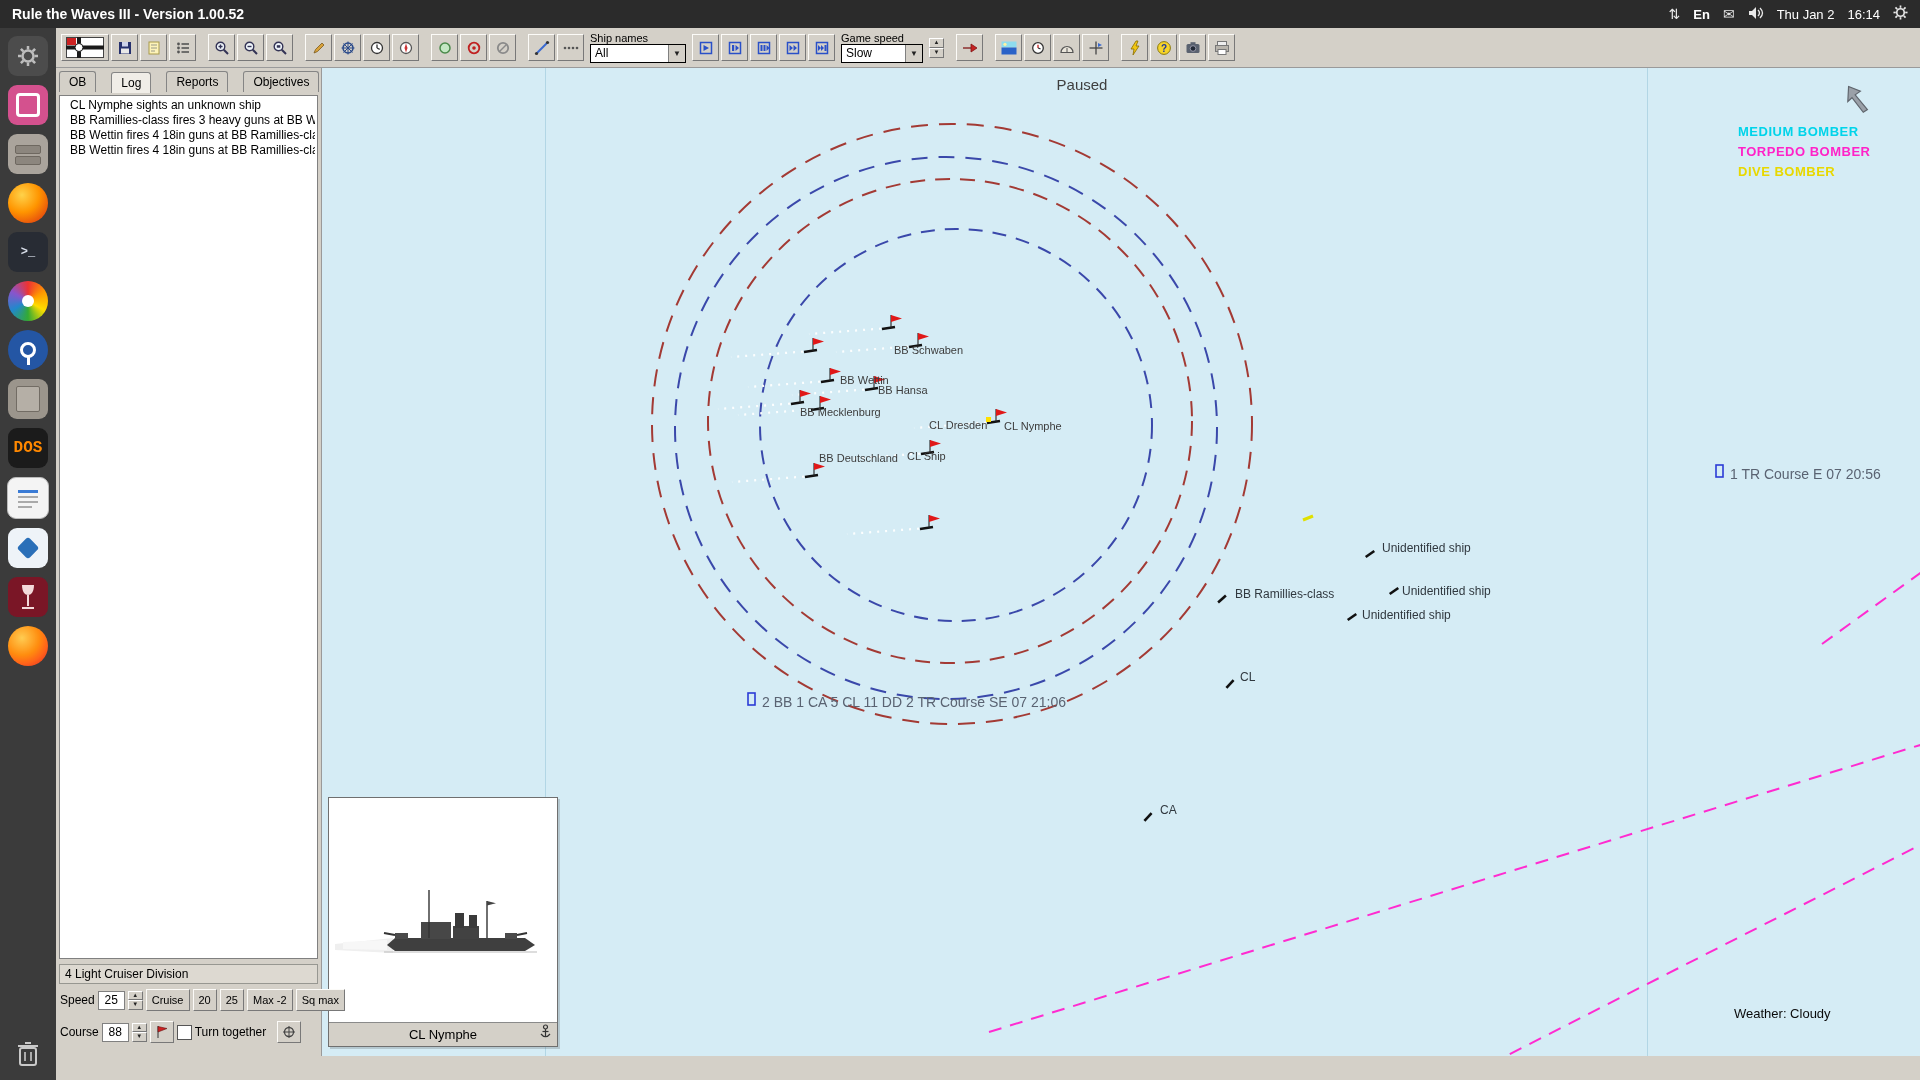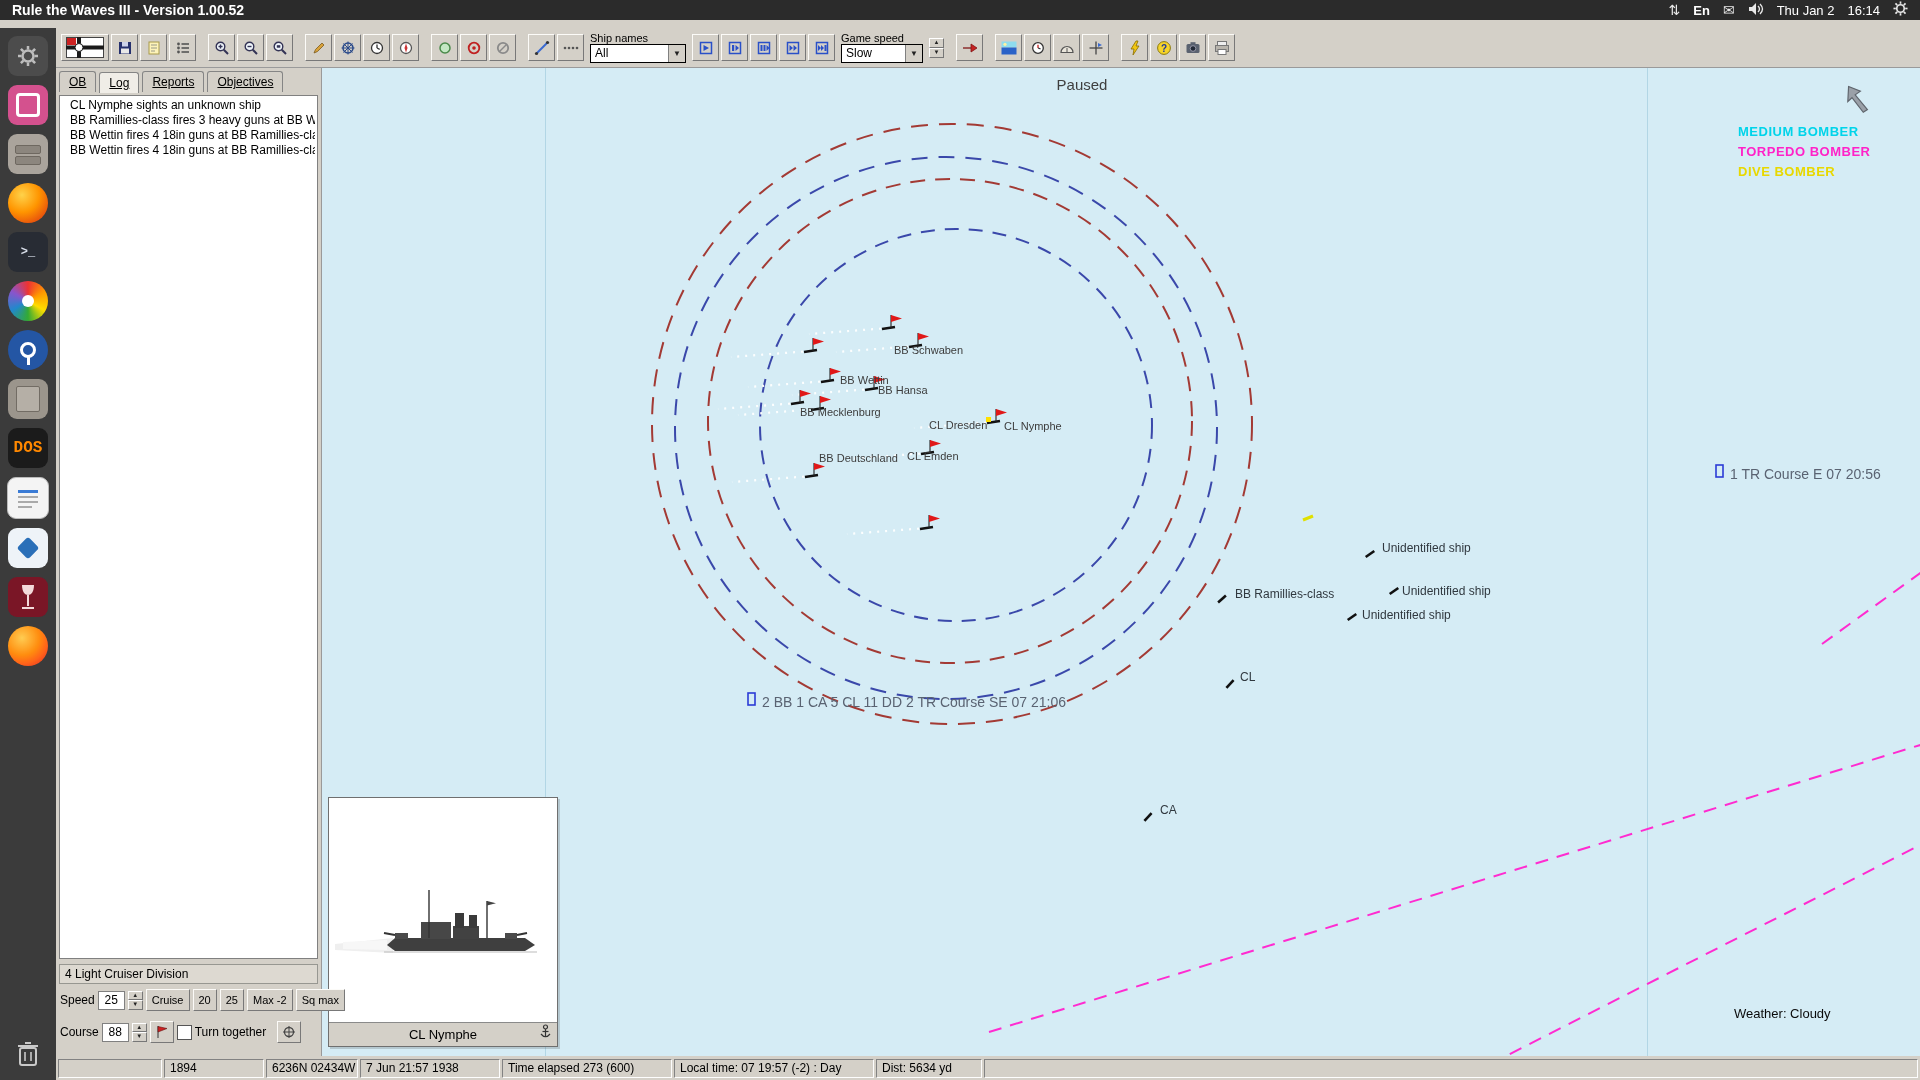--- a/index.html
+++ b/index.html
@@ -1,19 +1,19 @@
 <!DOCTYPE html>
 <html><head>
 <meta charset="utf-8">
 <style>
   html,body{margin:0;padding:0;background:#000;}
   #root{position:relative;width:1920px;height:1080px;overflow:hidden;background:#d4d0c8;
         font-family:"Liberation Sans",sans-serif;-webkit-font-smoothing:antialiased;}
   
-  .topbar{position:absolute;left:0;top:0;width:1920px;height:20px;background:#2b2b2b;color:#fff;
+  .topbar{position:absolute;left:0;top:0;width:1920px;height:28px;background:#2b2b2b;color:#fff;
           display:flex;align-items:center;justify-content:space-between;padding:0 12px;box-sizing:border-box;z-index:50;}
   .tb-title{font-weight:bold;font-size:14px;}
   .tb-right{display:flex;align-items:center;gap:13px;font-size:13px;}
   .tray-ic{color:#e8e8e8;font-size:14px;}
   .tray-lang{font-weight:bold;}
   
   .dock{position:absolute;left:0;top:28px;width:56px;height:1052px;background:#3b3b3b;z-index:40;
         display:flex;flex-direction:column;align-items:center;padding-top:8px;gap:9px;box-sizing:border-box;}
   .dock-ic{width:40px;height:40px;border-radius:9px;flex:none;display:flex;align-items:center;justify-content:center;overflow:hidden;}
   .dk-circle{border-radius:50%;}
@@ -33,21 +33,21 @@
   .dropdown{display:flex;width:96px;height:19px;background:#fff;border:1px solid #000000;box-sizing:border-box;}
   .dd-text{flex:1;font-size:12px;padding:1px 4px;overflow:hidden;white-space:nowrap;}
   .dd-arrow{width:16px;background:#d4d0c8;border-left:1px solid #808080;font-size:8px;color:#222;
             display:flex;align-items:center;justify-content:center;}
   .spinner{display:flex;flex-direction:column;width:15px;height:20px;flex:none;}
   .spin-b{flex:1;background:#d4d0c8;border:1px solid;border-color:#fff #777 #777 #fff;font-size:6px;line-height:5px;
           display:flex;align-items:center;justify-content:center;padding:0;color:#222;}
   
   .lpanel{position:absolute;left:56px;top:68px;width:266px;height:988px;background:#d4d0c8;
           border-right:1px solid #9a9a9a;box-sizing:border-box;z-index:20;}
-  .tabs{display:flex;padding:3px 3px 0;gap:3px;text-decoration:underline;}
+  .tabs{display:flex;padding:3px 3px 0;gap:15px;}
   .tab{font-size:12px;padding:3px 9px;background:#d4d0c8;border:1px solid #858585;border-bottom:none;
        border-radius:3px 3px 0 0;color:#000;}
   .tab.active{background:#f0ede7;position:relative;top:1px;}
   .loglist{position:absolute;left:3px;top:27px;width:259px;height:864px;background:#fff;
            border:1px solid #808080;overflow:hidden;padding:2px;box-sizing:border-box;}
   .logline{font-size:12px;line-height:15px;white-space:nowrap;overflow:hidden;color:#000;margin-left:8px;}
   .divrow{position:absolute;left:3px;top:896px;width:259px;height:20px;background:#ddd9d1;border:1px solid #979791;
           font-size:12px;display:flex;align-items:center;padding:0 5px;box-sizing:border-box;color:#000;}
   .ctl-row{position:absolute;left:4px;display:flex;align-items:center;gap:3px;font-size:12px;color:#000;}
   .row-speed{top:921px;}
@@ -565,21 +565,21 @@
           <path d="M6,5 L18,9 L13,13 L26,27 L22,30 L10,16 L6,20 Z" fill="#9aa0a8" stroke="#60666e" stroke-width="1.2" transform="rotate(3 16 16)"></path>
         </svg></div>
 
     <div class="maplabel" style="left:572px;top:276px">BB Schwaben</div>
     <div class="maplabel" style="left:518px;top:306px">BB Wettin</div>
     <div class="maplabel" style="left:556px;top:316px">BB Hansa</div>
     <div class="maplabel" style="left:478px;top:338px">BB Mecklenburg</div>
     <div class="maplabel" style="left:497px;top:384px">BB Deutschland</div>
     <div class="maplabel" style="left:607px;top:351px">CL Dresden</div>
     <div class="maplabel" style="left:682px;top:352px">CL Nymphe</div>
-    <div class="maplabel" style="left:585px;top:382px">CL Emden</div>
+    <div class="maplabel" style="left:585px;top:382px">CL Ship</div>
 
     <div class="maplabel2" style="left:913px;top:519px">BB Ramillies-class</div>
     <div class="maplabel2" style="left:1060px;top:473px">Unidentified ship</div>
     <div class="maplabel2" style="left:1080px;top:516px">Unidentified ship</div>
     <div class="maplabel2" style="left:1040px;top:540px">Unidentified ship</div>
     <div class="maplabel2" style="left:918px;top:602px">CL</div>
     <div class="maplabel2" style="left:838px;top:735px">CA</div>
 
     <div class="grouplabel" style="left:440px;top:626px">2 BB 1 CA 5 CL 11 DD 2 TR Course SE 07 21:06</div>
     <div class="grouplabel" style="left:1408px;top:398px">1 TR Course E 07 20:56</div>
@@ -615,24 +615,14 @@
         <span class="viewer-anchor"><svg width="13" height="15" viewBox="0 0 13 15">
               <circle cx="6.5" cy="3" r="2" fill="none" stroke="#333" stroke-width="1.2"></circle>
               <line x1="6.5" y1="5" x2="6.5" y2="13" stroke="#333" stroke-width="1.2"></line>
               <line x1="3.5" y1="7.5" x2="9.5" y2="7.5" stroke="#333" stroke-width="1.2"></line>
               <path d="M2,10 Q6.5,15.5 11,10" fill="none" stroke="#333" stroke-width="1.2"></path>
             </svg></span>
       </div>
     </div>
   </div>
 
-  <div class="statusbar">
-    <div class="st-cell" style="width:104px"></div>
-    <div class="st-cell" style="width:100px">1894</div>
-    <div class="st-cell" style="width:92px">6236N 02434W</div>
-    <div class="st-cell" style="width:140px">7 Jun 21:57 1938</div>
-    <div class="st-cell" style="width:170px">Time elapsed 273 (600)</div>
-    <div class="st-cell" style="width:200px">Local time: 07 19:57 (-2) : Day</div>
-    <div class="st-cell" style="width:106px">Dist: 5634 yd</div>
-    <div class="st-cell st-fill"></div>
-  </div>
 
 </div>
 
 </body></html>

